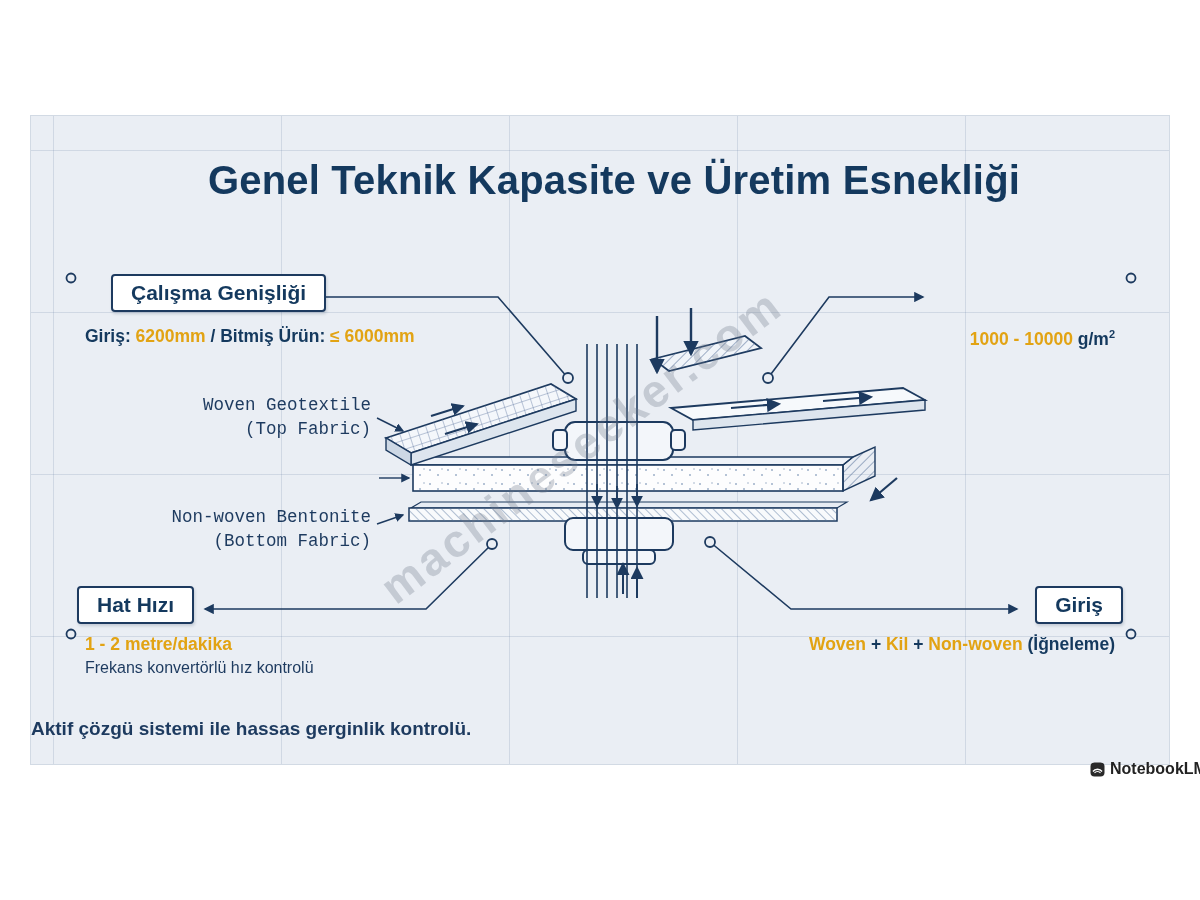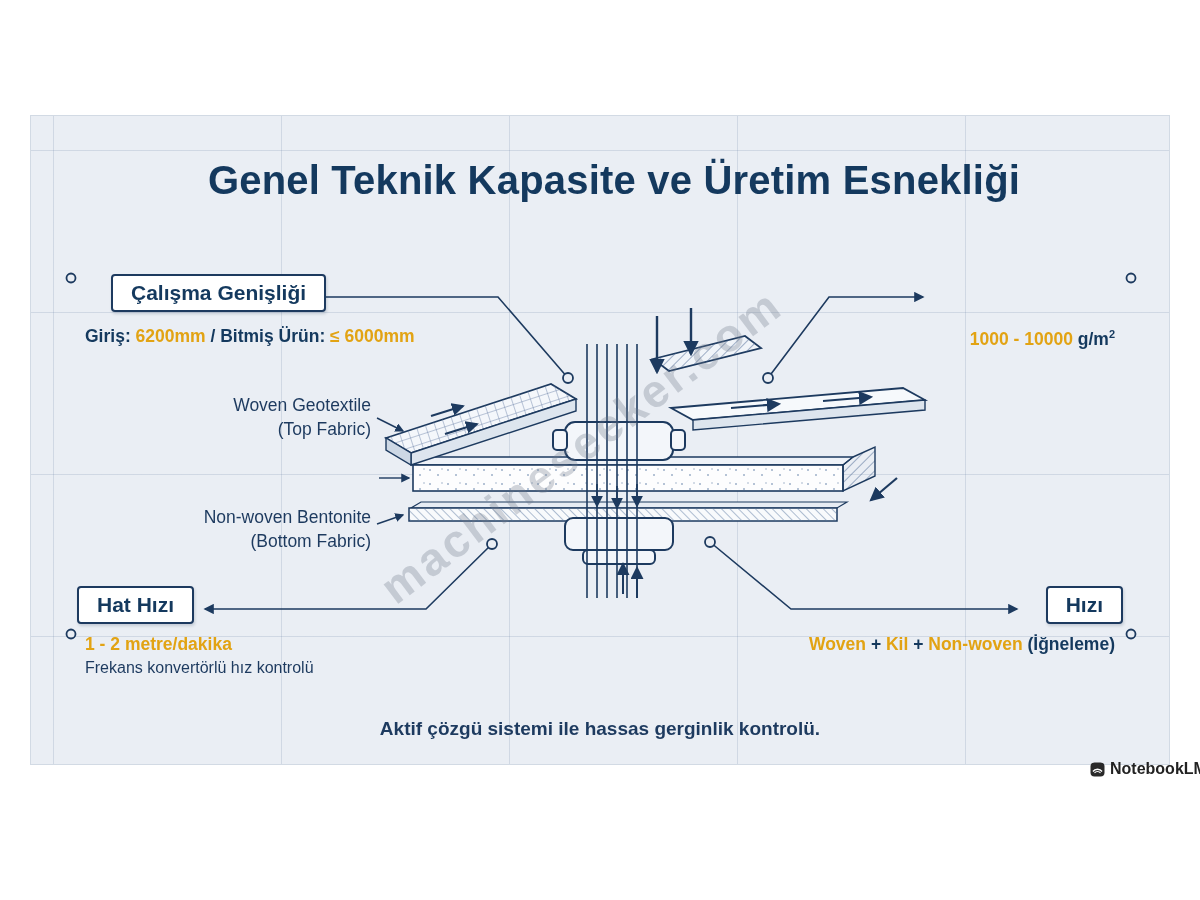--- a/index.html
+++ b/index.html
@@ -24,25 +24,25 @@
   .box-process{right:46px;top:470px;}
   .detail{position:absolute;font-size:17.5px;font-weight:bold;color:#14395e;white-space:nowrap;}
   .detail .val{color:#e2a313;}
   .detail-working{left:54px;top:210px;}
   .detail-weight{right:54px;top:212px;text-align:right;}
   .detail-weight sup{font-size:11px;}
   .detail-speed{left:54px;top:518px;}
   .detail-process{right:54px;top:518px;text-align:right;}
   .detail-note{font-weight:normal;font-size:16px;margin-top:4px;color:#1d3a5f;}
   .diag-label{position:absolute;width:260px;text-align:right;color:#1d3a5f;
-              font-size:17.5px;line-height:1.35;}
+              font-size:17.5px;line-height:1.35;font-family:Liberation Mono, monospace;}
   .lbl-woven{left:80px;top:278px;}
   .lbl-bentonite{left:80px;top:352px;}
   .lbl-nonwoven{left:80px;top:390px;}
-  .footer-note{position:absolute;left:0;top:602px;width:100%;text-align:center;
+  .footer-note{position:absolute;left:0;top:602px;width:100%;text-align:left;
                font-size:19px;font-weight:bold;color:#1d3a5f;}
   .watermark{position:absolute;left:230px;top:150px;width:640px;height:360px;
              display:flex;align-items:center;justify-content:center;
              transform:rotate(-37deg);font-size:46px;font-weight:bold;
              color:rgba(110,120,135,.30);letter-spacing:3px;pointer-events:none;}
   .branding{position:absolute;left:1082px;top:760px;display:flex;align-items:center;gap:5px;
             font-size:16px;font-weight:bold;color:#222;padding-left:8px;}
   .branding svg{display:block;}
 </style>
 </head>
@@ -183,21 +183,21 @@
 
     <div class="label-box box-speed">
       <span>Hat Hızı</span>
     </div>
     <div class="detail detail-speed">
       <div class="val">1 - 2 metre/dakika</div>
       <div class="detail-note">Frekans konvertörlü hız kontrolü</div>
     </div>
 
     <div class="label-box box-process">
-      <span>Hızı</span>
+      <span>Giriş</span>
     </div>
     <div class="detail detail-process">
       <span class="val">Woven</span><span> + </span><span class="val">Kil</span><span> + </span><span class="val">Non-woven</span><span> (İğneleme)</span>
     </div>
 
     <div class="diag-label lbl-woven">
       <div>Woven Geotextile</div>
       <div>(Top Fabric)</div>
     </div>
     <div class="diag-label lbl-nonwoven">

